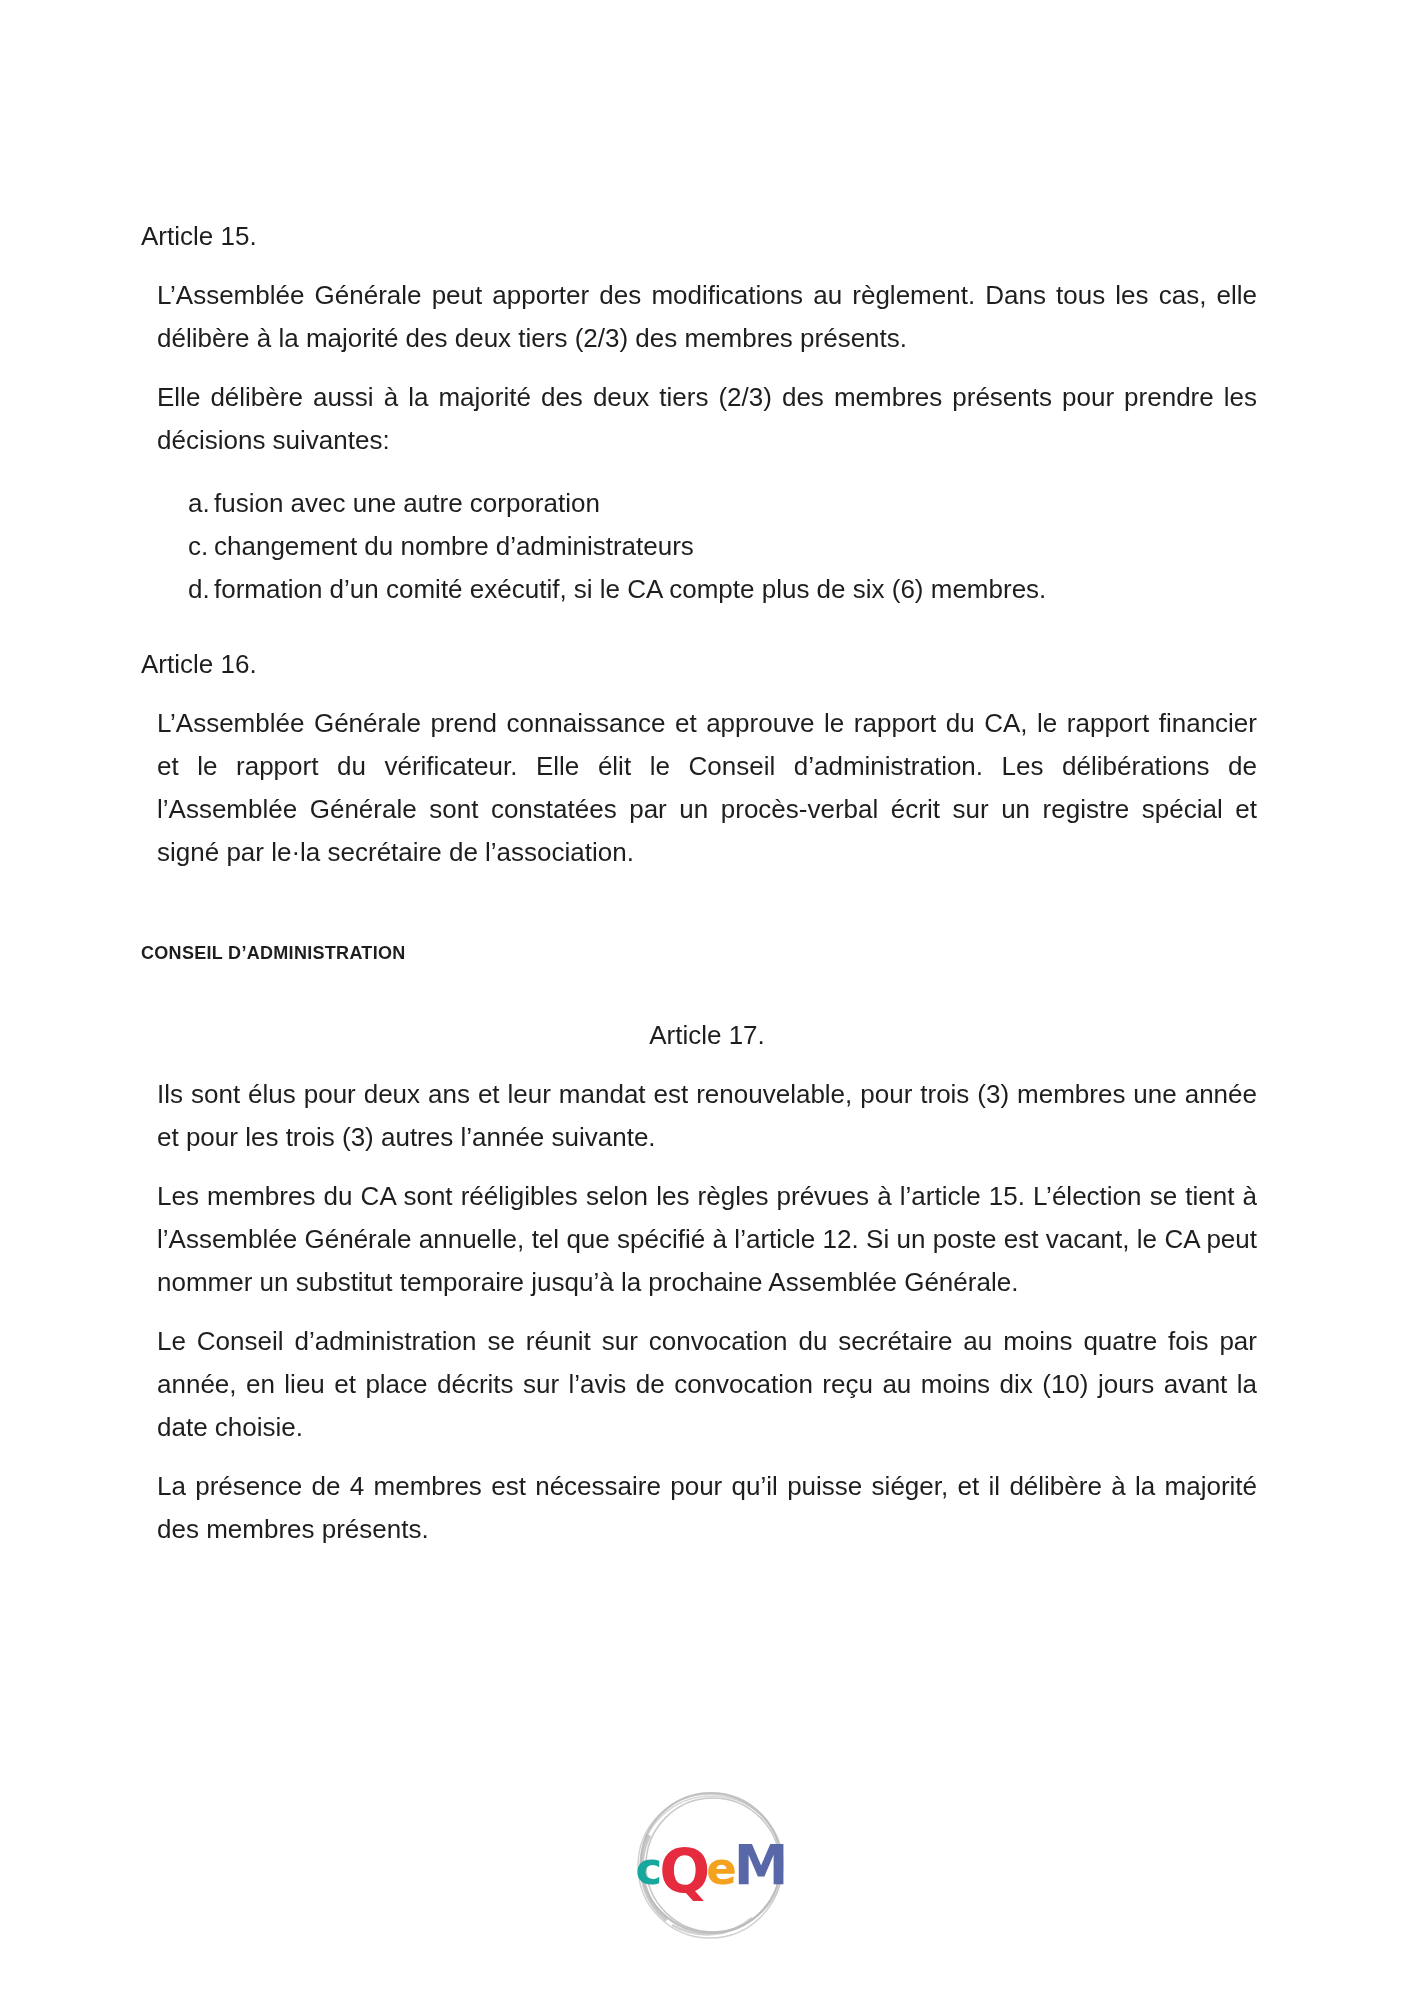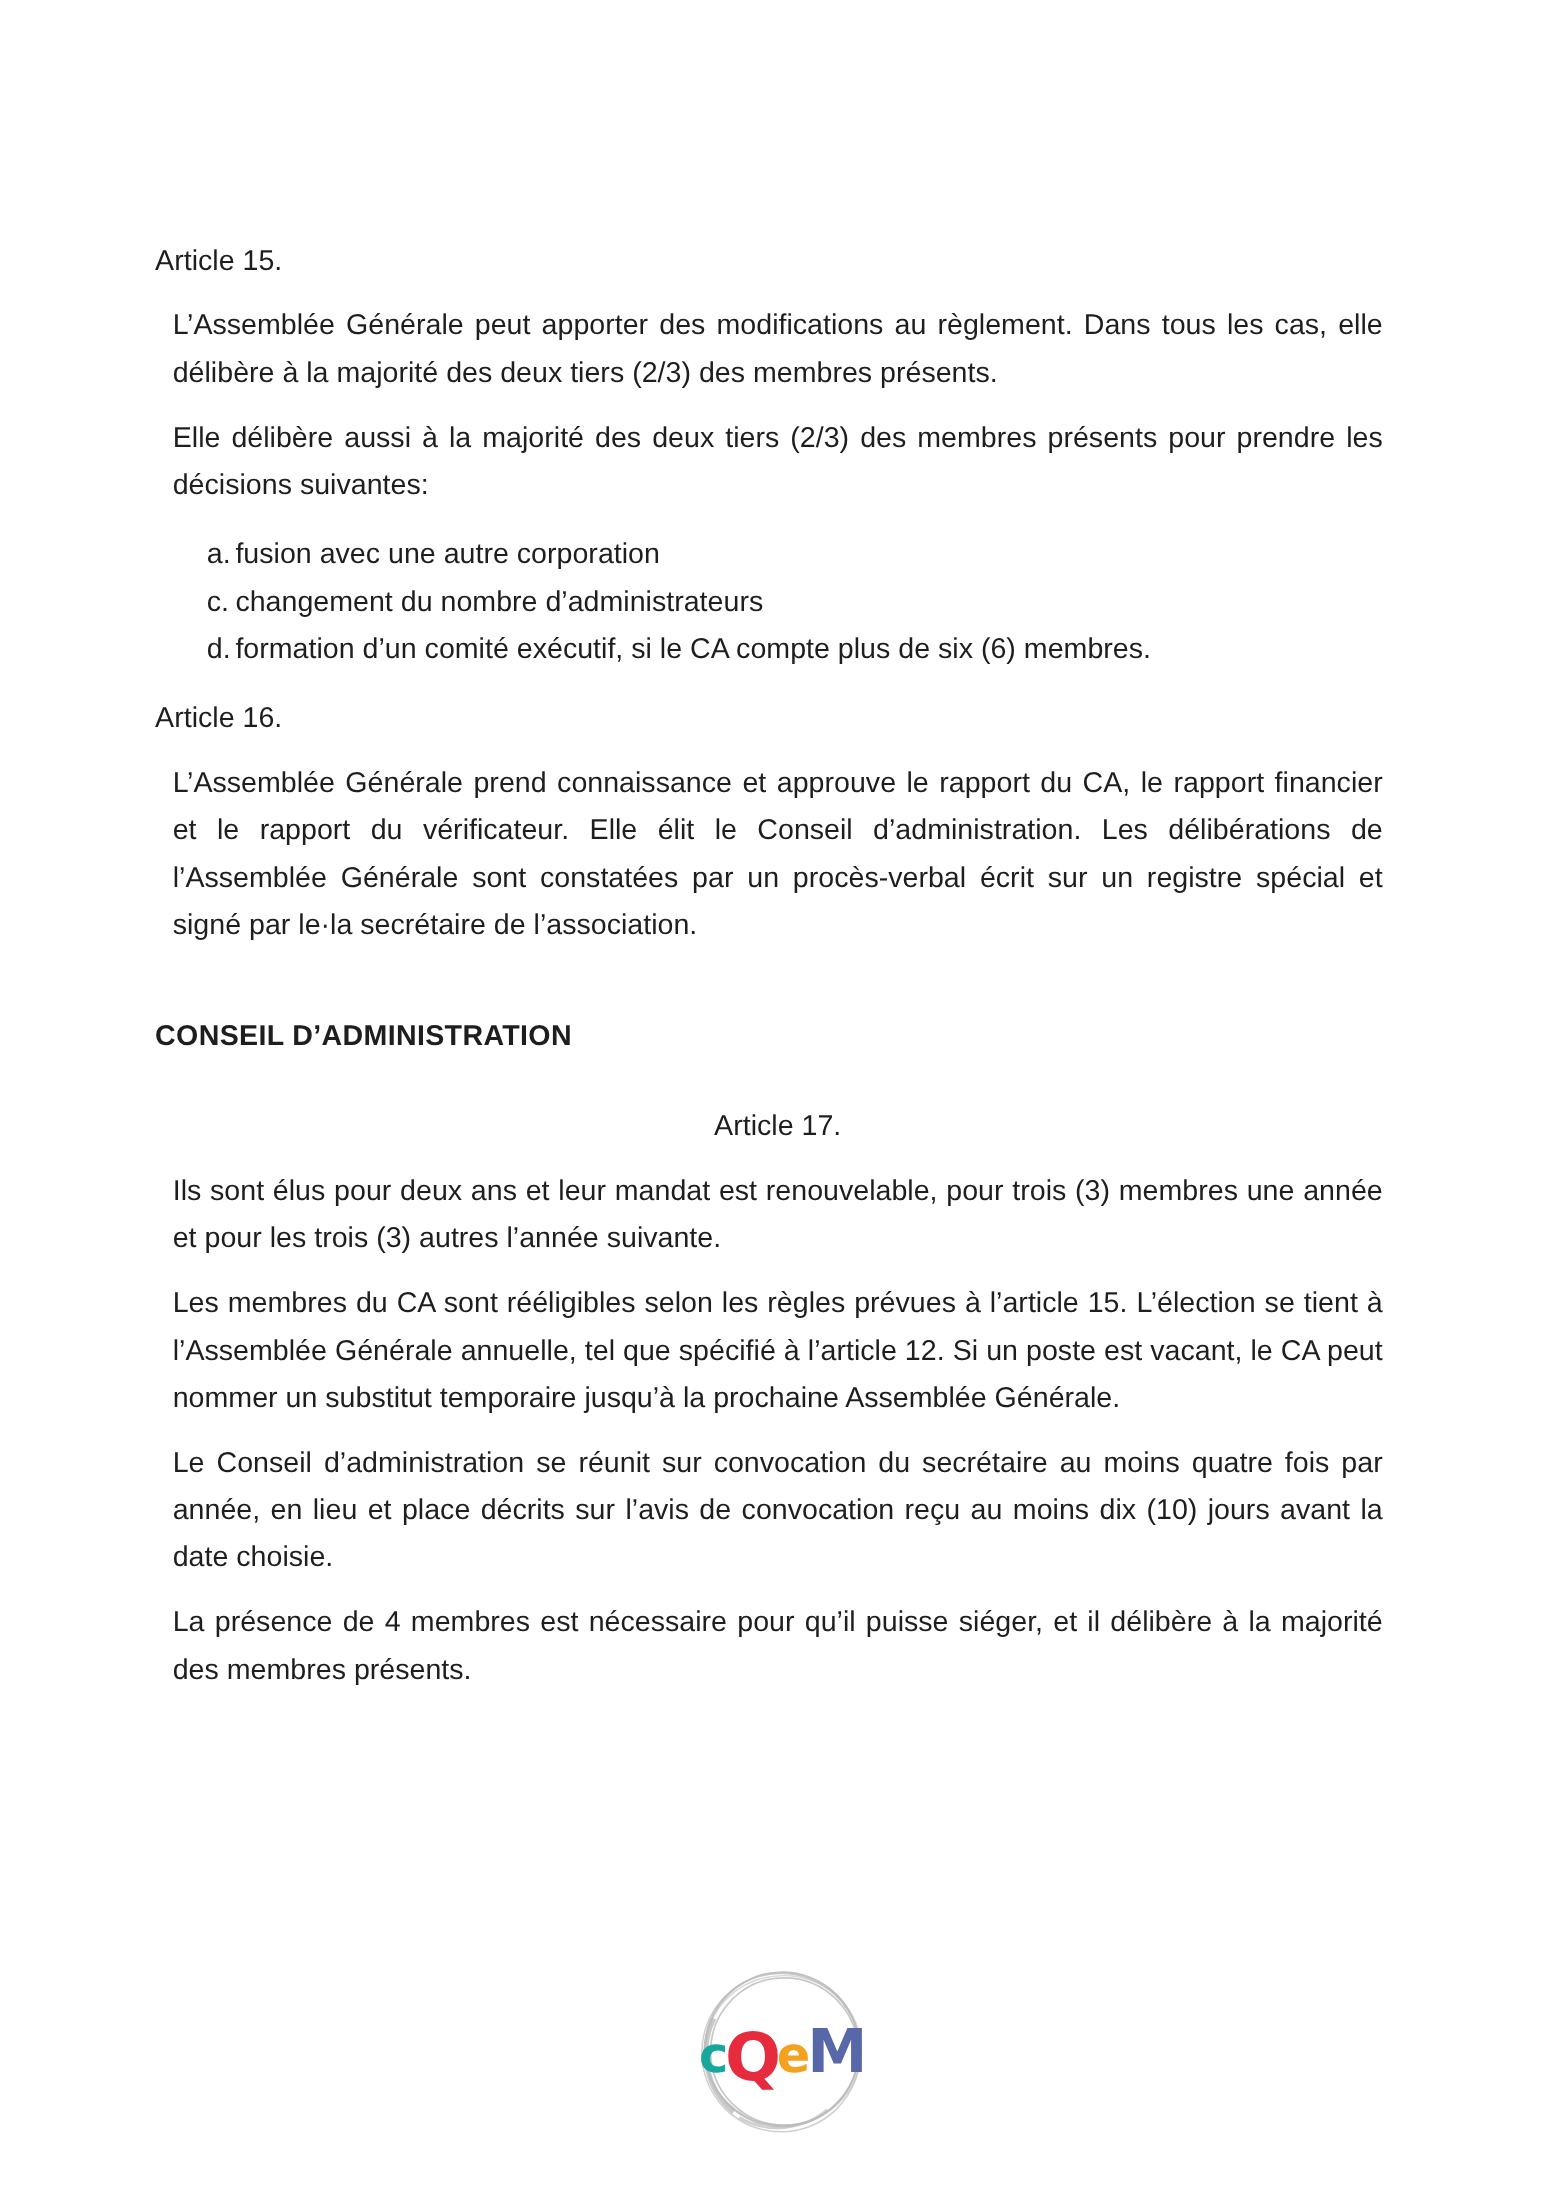--- a/index.html
+++ b/index.html
@@ -33,24 +33,24 @@
   ul.alpha-list {
     list-style: none;
     margin: 20px 0 0 0;
     padding: 0 0 0 47px;
   }
   ul.alpha-list li { margin: 0; }
   .li-marker { display: inline-block; min-width: 26px; }
   .section-heading {
     margin: 58px 0 0 0;
     font-weight: bold;
-    font-size: 26px;
+    font-size: 18px;
     letter-spacing: 0.3px;
   }
-  .mt-par { margin-top: 20px; }
+  .mt-par { margin-top: 32px; }
   .mt-a17 { margin-top: 39px; text-align: center; }
   .mt-a18 { margin-top: 14px; }
 
   
   .logo {
     position: absolute;
     left: 637px; top: 1790px;
     width: 150px; height: 150px;
   }
   .logo svg { position: absolute; inset: 0; overflow: visible; }

